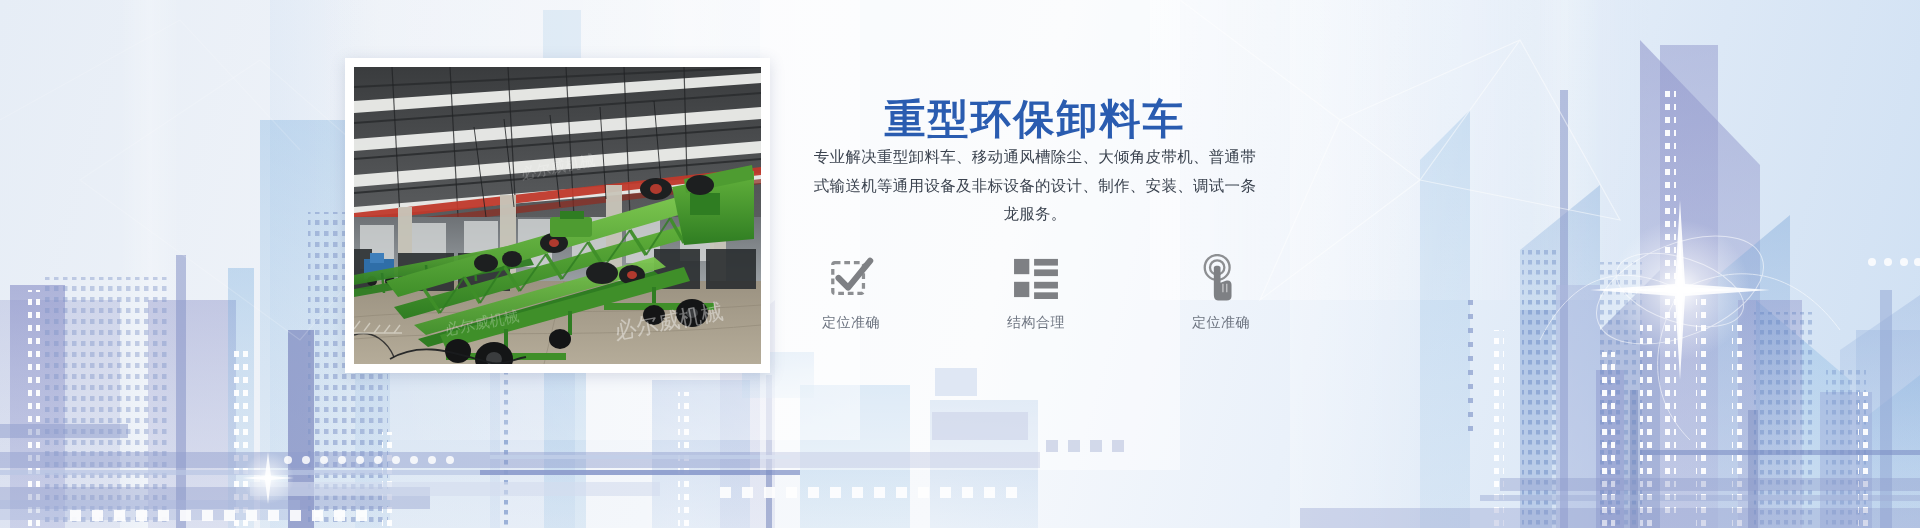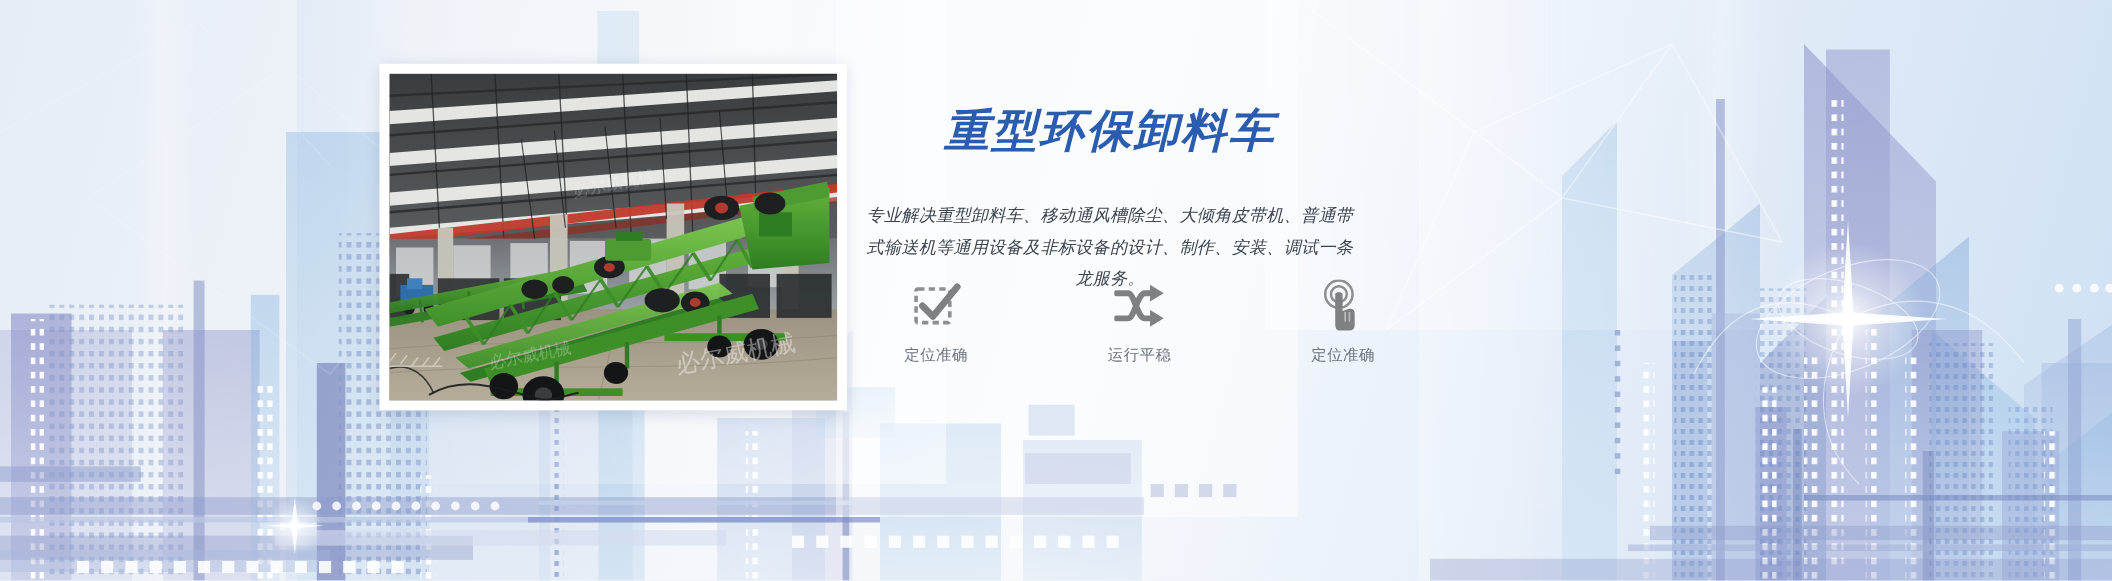--- a/index.html
+++ b/index.html
@@ -28,30 +28,28 @@
     background:#ffffff; padding:9px;
     box-shadow:0 3px 14px rgba(60,80,120,.18);
   }
   #photo {
     width:100%; height:100%; position:relative; overflow:hidden;
     background:#8e8b80;
   }
 
   
   #content {
-    position:absolute; left:784px; top:96px; width:450px;
+    position:absolute; left:810px; top:96px; width:450px;
     text-align:center;
-    font-style:italic;
   }
   #title {
     font-size:41px; font-weight:bold; letter-spacing:2px;
     color:#2a5cb0; line-height:1.15; white-space:nowrap;
   }
   #desc {
-    margin-top:40px;
     font-size:15.5px; line-height:1.85; color:#3c4450;
     text-align:center; letter-spacing:.3px;
   }
 
   
   #features {
     position:absolute; left:808px; top:252px; width:456px;
     display:flex; justify-content:space-between; align-items:flex-start;
   }
   .feature { width:86px; text-align:center; }
@@ -504,32 +502,34 @@
     <div class="feature">
       <div class="ico">
         <svg width="46" height="46" viewBox="0 0 48 48">
           <rect x="5" y="8" width="32" height="32" rx="2" fill="none" stroke="#8d8f92" stroke-width="3.4" stroke-dasharray="6 4"></rect>
           <path d="M11,24 L21,34 L44,6" fill="none" stroke="#7e8084" stroke-width="6.4" stroke-linecap="round" stroke-linejoin="round"></path>
         </svg>
       </div>
       <div class="lbl">定位准确</div>
     </div>
 
+
     <div class="feature">
       <div class="ico">
-        <svg width="46" height="40" viewBox="0 0 48 42">
-          <path d="M2,9 L13,9 C19,9 22,33 29,33 L38,33" fill="none" stroke="#7e8084" stroke-width="5.6" stroke-linecap="round"></path>
-          <path d="M2,33 L13,33 C19,33 22,9 29,9 L38,9" fill="none" stroke="#7e8084" stroke-width="5.6" stroke-linecap="round"></path>
-          <polygon points="34,1 47,9 34,17" fill="#7e8084"></polygon>
-          <polygon points="34,25 47,33 34,41" fill="#7e8084"></polygon>
+        <svg width="46" height="42" viewBox="0 0 48 44">
+          <rect x="1" y="2" width="16" height="16" fill="#7e8084"></rect>
+          <rect x="1" y="26" width="16" height="16" fill="#7e8084"></rect>
+          <rect x="22" y="2" width="25" height="7" fill="#7e8084"></rect>
+          <rect x="22" y="13" width="25" height="7" fill="#7e8084"></rect>
+          <rect x="22" y="26" width="25" height="7" fill="#7e8084"></rect>
+          <rect x="22" y="37" width="25" height="7" fill="#7e8084"></rect>
         </svg>
       </div>
-      <div class="lbl">运行平稳</div>
+      <div class="lbl">结构合理</div>
     </div>
-
 
 
     <div class="feature">
       <div class="ico">
         <svg width="44" height="48" viewBox="0 0 46 50">
           <circle cx="19" cy="14" r="13" fill="none" stroke="#8d8f92" stroke-width="2.4"></circle>
           <circle cx="19" cy="14" r="7.5" fill="none" stroke="#8d8f92" stroke-width="2.4"></circle>
           <path d="M15.5,14 C15.5,11.5 22.5,11.5 22.5,14 L22.5,30 L22.5,30
                    L28,28 C32,27 34,29 34,32 L34,44
                    C34,47 32,48.5 29,48.5 L20,48.5

